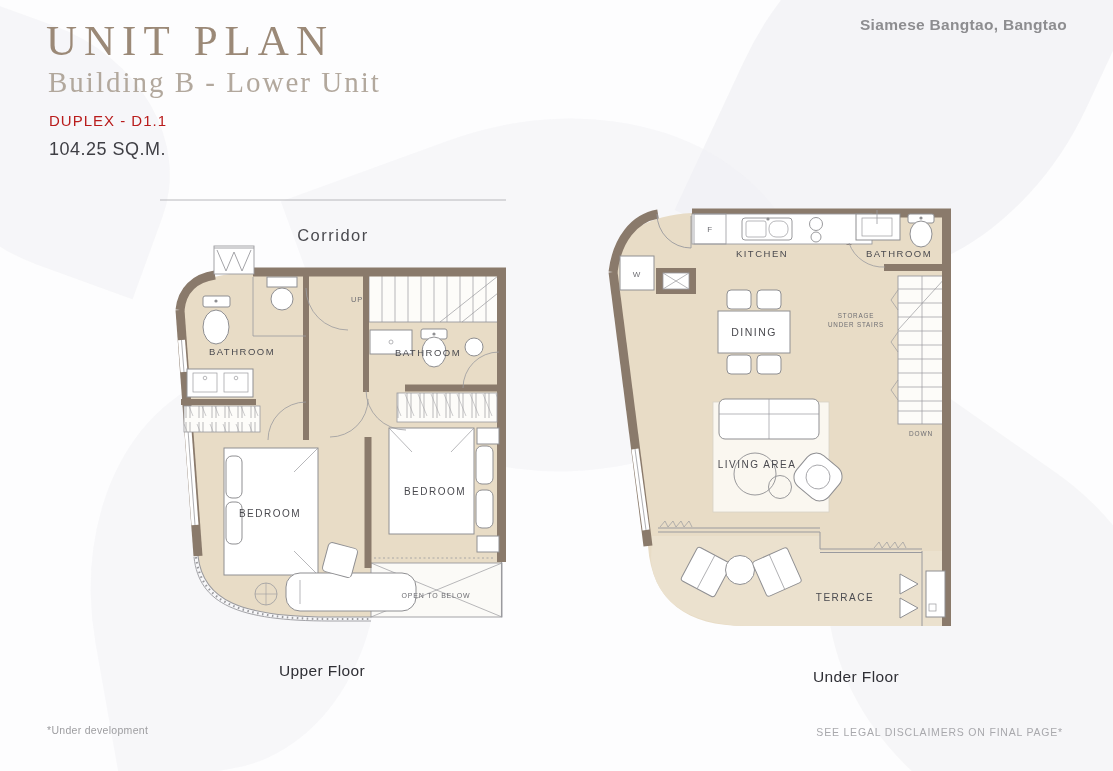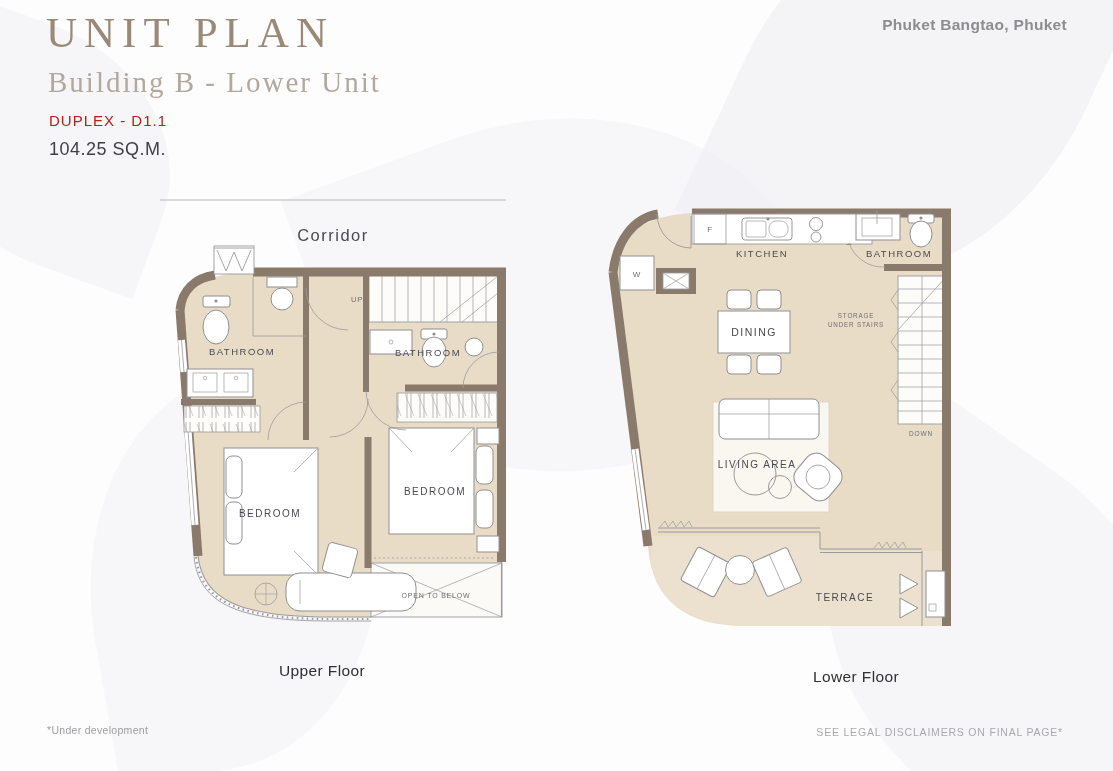--- a/index.html
+++ b/index.html
@@ -9,21 +9,21 @@
   }
   
   .petal{position:absolute;background:#f0f0f3;border-radius:0 62% 0 62%;}
   .p1{left:700px;top:-80px;width:430px;height:330px;transform:rotate(115deg);opacity:.65;}
   .p2{left:330px;top:110px;width:470px;height:370px;transform:rotate(160deg);opacity:.45;}
   .p3{left:40px;top:420px;width:390px;height:300px;transform:rotate(80deg);opacity:.45;}
   .p4{left:800px;top:470px;width:400px;height:330px;transform:rotate(35deg);opacity:.55;}
   .p5{left:-90px;top:30px;width:270px;height:230px;transform:rotate(20deg);opacity:.5;}
 
   .abs{position:absolute;}
-  .hdr-title{left:46px;top:8px;font-family:"Liberation Serif",serif;font-size:43px;
+  .hdr-title{left:46px;top:16px;font-family:"Liberation Serif",serif;font-size:43px;
              letter-spacing:7px;color:#9b8977;}
   .hdr-sub{left:48px;top:66px;font-family:Liberation Serif, serif;font-size:29px;
            letter-spacing:2px;color:#b2a89d;}
   .hdr-code{left:49px;top:112px;font-size:15px;color:#b91c1c;letter-spacing:1px;}
   .hdr-area{left:49px;top:139px;font-size:18px;color:#3f3f45;letter-spacing:.5px;}
   .hdr-project{right:46px;top:16px;font-size:15.5px;font-weight:bold;color:#8d8d90;
                letter-spacing:.3px;}
   .cap{font-size:15.5px;color:#2f2f35;text-align:center;width:140px;letter-spacing:.4px;}
   .cap-upper{left:252px;top:662px;}
   .cap-lower{left:786px;top:668px;}
@@ -44,21 +44,21 @@
 <div class="petal p1"></div>
 <div class="petal p2"></div>
 <div class="petal p3"></div>
 <div class="petal p4"></div>
 <div class="petal p5"></div>
 
 <div class="abs hdr-title">UNIT PLAN</div>
 <div class="abs hdr-sub">Building B - Lower Unit</div>
 <div class="abs hdr-code">DUPLEX - D1.1</div>
 <div class="abs hdr-area">104.25 SQ.M.</div>
-<div class="abs hdr-project">Phuket Bangtao, Phuket</div>
+<div class="abs hdr-project">Siamese Bangtao, Bangtao</div>
 
 <svg style="left:150px;top:185px;" width="370" height="480" viewBox="150 185 370 480">
   <defs>
     <pattern id="hang" patternUnits="userSpaceOnUse" width="13" height="30">
       <rect width="13" height="30" fill="#fdfcf9"></rect>
       <line x1="4" y1="2" x2="4" y2="28" stroke="#9a9a9e" stroke-width="0.7"></line>
       <line x1="8" y1="2" x2="8" y2="28" stroke="#9a9a9e" stroke-width="0.7"></line>
       <line x1="2" y1="4" x2="11" y2="26" stroke="#9a9a9e" stroke-width="0.5"></line>
     </pattern>
   </defs>
@@ -312,15 +312,15 @@
     </g>
     <path d="M 900,574 L 918,584 L 900,594 Z" class="fix" stroke-width="0.8"></path>
     <path d="M 900,598 L 918,608 L 900,618 Z" class="fix" stroke-width="0.8"></path>
     <rect x="926" y="571" width="19" height="46" class="fix"></rect>
     <rect x="929" y="604" width="7" height="7" fill="none" stroke="#9a9a9e" stroke-width="0.7"></rect>
   </g>
   <text x="845" y="601" class="lbl" font-size="10" text-anchor="middle">TERRACE</text>
 </svg>
 
 <div class="abs cap cap-upper">Upper Floor</div>
-<div class="abs cap cap-lower">Lower Floor</div>
+<div class="abs cap cap-lower">Under Floor</div>
 <div class="abs foot-left">*Under development</div>
 <div class="abs foot-right">SEE LEGAL DISCLAIMERS ON FINAL PAGE*</div>
 
 </body></html>

